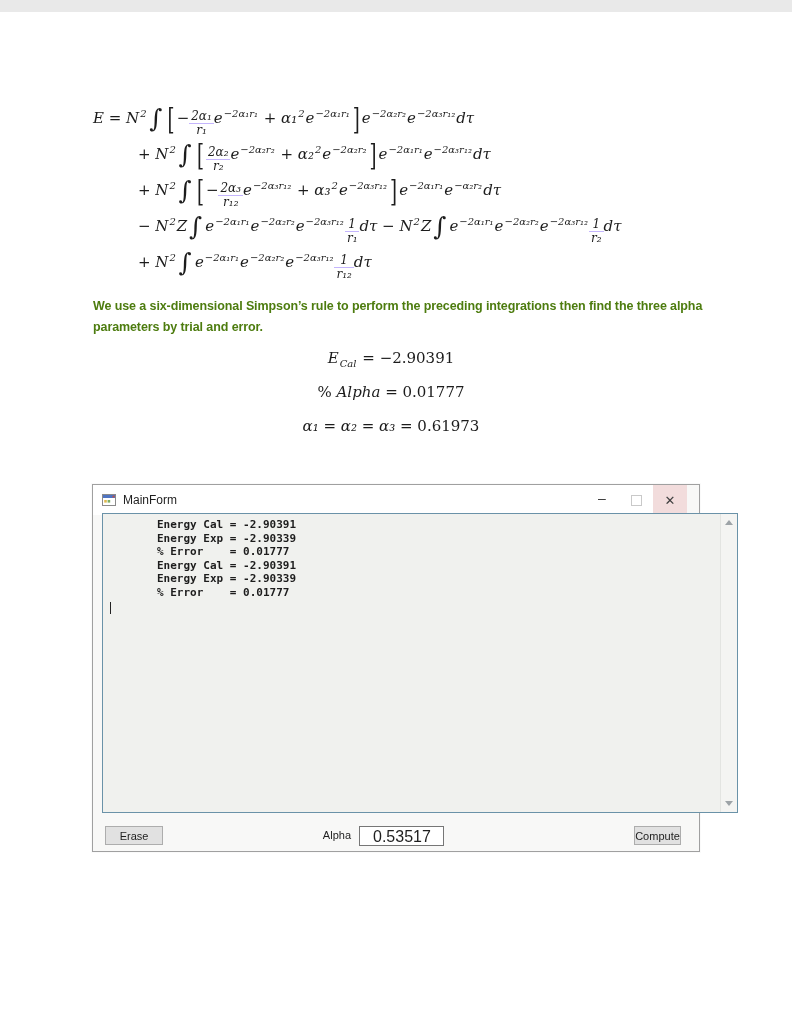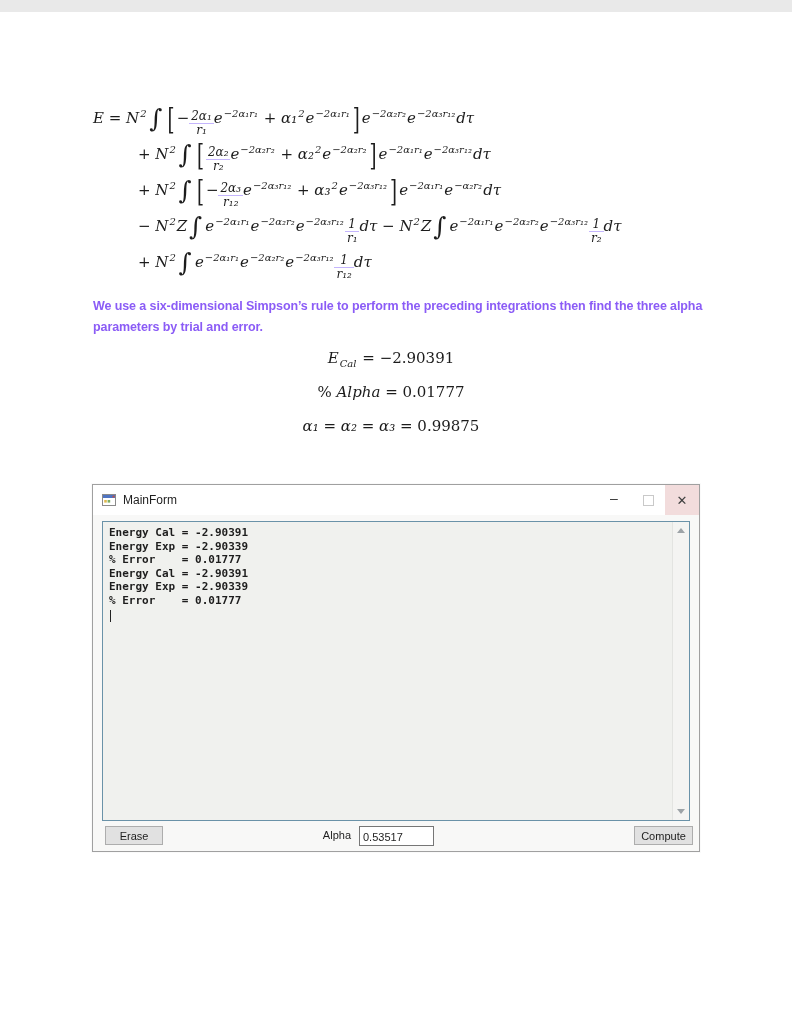--- a/index.html
+++ b/index.html
@@ -15,65 +15,65 @@
   .mr{font-style:normal;}
   .ms{font-style:italic;font-size:10px;position:relative;top:-6px;margin:0 1px 0 1px;}
   .msb{font-style:italic;font-size:10px;position:relative;top:4px;margin:0 1px;}
   .mint{font-style:normal;font-size:25px;vertical-align:-4px;padding:0 3px 0 2px;}
   .mbr{display:inline-block;font-style:normal;font-size:18px;transform:scaleY(1.65);vertical-align:-2px;padding:0 2px;}
   .mf{display:inline-block;vertical-align:-11px;text-align:center;font-size:12px;font-style:italic;line-height:1.1;}
   .mf .fn{display:block;border-bottom:1px solid #c4b5fd;padding:0 2px;}
   .mf .fd{display:block;padding:0 2px;}
 
   .para{position:absolute;left:93px;top:284px;width:640px;font-size:12.5px;letter-spacing:-0.1px;
-        line-height:21px;color:#8b5cf6;font-weight:bold;font-family:"Liberation Sans",sans-serif;}
+        line-height:21px;color:#4d7c0f;font-weight:bold;font-family:"Liberation Sans",sans-serif;}
   .para div{white-space:nowrap;}
 
   .results{position:absolute;left:85px;top:336px;width:612px;text-align:center;}
   .res-line{height:20px;line-height:20px;margin-bottom:14px;font-size:15px;}
 
   
   .window{position:absolute;left:92px;top:472px;width:606px;height:366px;
           border:1px solid var(--window-border);background:var(--window-bg);
           box-shadow:0 0 0 1px rgba(0,0,0,0.02);}
-  .titlebar{position:absolute;left:0;top:0;right:0;height:30px;background:var(--titlebar-bg);
+  .titlebar{position:absolute;left:0;top:0;right:12px;height:30px;background:var(--titlebar-bg);
             display:flex;align-items:center;}
   .app-icon{width:16px;height:16px;margin-left:8px;flex:0 0 auto;}
   .title-text{margin-left:6px;font-size:12px;color:#1e1e1e;}
   .caption-buttons{margin-left:auto;display:flex;height:30px;}
   .cap-btn{width:34px;height:30px;display:flex;align-items:center;justify-content:center;
            font-size:13px;color:#404040;}
   .cap-btn.close{background:var(--close-btn-bg);}
   .max-box{width:9px;height:9px;border:1px solid #c9c9c9;background:transparent;}
   .min-glyph{position:relative;top:-2px;font-size:14px;color:#404040;}
 
-  .textarea{position:absolute;left:9px;top:36px;width:586px;height:298px;
-            border:1px solid var(--textarea-border);background:var(--textarea-bg);overflow:hidden;}
+  .textarea{position:absolute;left:9px;top:28px;width:586px;height:298px;
+            border:1px solid var(--textarea-border);background:var(--textarea-bg);overflow:hidden;padding-left:48px;}
   .textarea pre{margin:0;padding:4px 0 0 6px;font-family:"DejaVu Sans Mono",monospace;
                 font-weight:bold;font-size:11px;line-height:13.5px;color:#1d1d1d;}
   .caret{position:absolute;left:7px;top:88px;width:1px;height:12px;background:#222;}
   .scrollbar{position:absolute;right:0;top:0;bottom:0;width:16px;background:var(--scrollbar-bg);
              border-left:1px solid #e3e4e1;}
   .scroll-arrow{position:absolute;left:0;width:16px;height:15px;display:flex;align-items:center;justify-content:center;}
   .scroll-arrow.up{top:1px;}
   .scroll-arrow.down{bottom:1px;}
   .tri-up{width:0;height:0;border-left:4px solid transparent;border-right:4px solid transparent;
           border-bottom:5px solid var(--scroll-arrow);}
   .tri-down{width:0;height:0;border-left:4px solid transparent;border-right:4px solid transparent;
             border-top:5px solid var(--scroll-arrow);}
 
   .win-btn{position:absolute;height:19px;background:var(--button-bg);border:1px solid var(--button-border);
            font-size:11px;color:#1e1e1e;display:flex;align-items:center;justify-content:center;
            font-family:"Liberation Sans",sans-serif;box-sizing:border-box;}
   .erase-btn{left:12px;top:341px;width:58px;}
-  .compute-btn{left:541px;top:341px;width:59px;}
+  .compute-btn{left:541px;top:341px;width:47px;}
   .alpha-label{position:absolute;left:200px;top:344px;width:58px;text-align:right;font-size:11px;color:#1e1e1e;}
   .alpha-input{position:absolute;left:266px;top:341px;width:70px;height:17px;border:1px solid var(--textbox-border);
-               background:#fff;font-family:"Liberation Sans",sans-serif;font-size:11px;color:#1e1e1e;
-               padding:1px 0 0 3px;box-sizing:content-box;outline:none;}
+               background:#fff;font-family:"Liberation Sans",sans-serif;font-size:16px;color:#1e1e1e;
+               padding:1px 0 0 13px;box-sizing:content-box;outline:none;}
 </style>
 </head>
 <body>
 
 <div class="page">
 
   <div class="eq-block eq">
     <div class="eq-line"><span class="mi">E</span><span class="mr"> = </span><span class="mi">N</span><span class="ms">2</span><span class="mint">∫</span><span class="mbr">[</span><span class="mr">−</span><span class="mf"><span class="fn">2α₁</span><span class="fd">r₁</span></span><span class="mi">e</span><span class="ms">−2α₁r₁</span><span class="mr"> + </span><span class="mi">α₁</span><span class="ms">2</span><span class="mi">e</span><span class="ms">−2α₁r₁</span><span class="mbr">]</span><span class="mi">e</span><span class="ms">−2α₂r₂</span><span class="mi">e</span><span class="ms">−2α₃r₁₂</span><span class="mi">dτ</span></div>
     <div class="eq-line indent"><span class="mr">+ </span><span class="mi">N</span><span class="ms">2</span><span class="mint">∫</span><span class="mbr">[</span><span class="mf"><span class="fn">2α₂</span><span class="fd">r₂</span></span><span class="mi">e</span><span class="ms">−2α₂r₂</span><span class="mr"> + </span><span class="mi">α₂</span><span class="ms">2</span><span class="mi">e</span><span class="ms">−2α₂r₂</span><span class="mbr">]</span><span class="mi">e</span><span class="ms">−2α₁r₁</span><span class="mi">e</span><span class="ms">−2α₃r₁₂</span><span class="mi">dτ</span></div>
     <div class="eq-line indent"><span class="mr">+ </span><span class="mi">N</span><span class="ms">2</span><span class="mint">∫</span><span class="mbr">[</span><span class="mr">−</span><span class="mf"><span class="fn">2α₃</span><span class="fd">r₁₂</span></span><span class="mi">e</span><span class="ms">−2α₃r₁₂</span><span class="mr"> + </span><span class="mi">α₃</span><span class="ms">2</span><span class="mi">e</span><span class="ms">−2α₃r₁₂</span><span class="mbr">]</span><span class="mi">e</span><span class="ms">−2α₁r₁</span><span class="mi">e</span><span class="ms">−α₂r₂</span><span class="mi">dτ</span></div>
@@ -82,21 +82,21 @@
   </div>
 
   <div class="para">
     <div>We use a six-dimensional Simpson’s rule to perform the preceding integrations then find the three alpha</div>
     <div>parameters by trial and error.</div>
   </div>
 
   <div class="results eq">
     <div class="res-line"><span class="mi">E</span><span class="msb">Cal</span><span class="mr"> = −2.90391</span></div>
     <div class="res-line"><span class="mr">% </span><span class="mi">Alpha</span><span class="mr"> = 0.01777</span></div>
-    <div class="res-line"><span class="mi">α₁</span><span class="mr"> = </span><span class="mi">α₂</span><span class="mr"> = </span><span class="mi">α₃</span><span class="mr"> = 0.99875</span></div>
+    <div class="res-line"><span class="mi">α₁</span><span class="mr"> = </span><span class="mi">α₂</span><span class="mr"> = </span><span class="mi">α₃</span><span class="mr"> = 0.61973</span></div>
   </div>
 
   <div class="window">
 
     <div class="titlebar">
       <svg class="app-icon" viewBox="0 0 16 16">
         <rect x="1.5" y="2.5" width="13" height="11" fill="#ffffff" stroke="#8a8a8a" stroke-width="1"></rect>
         <rect x="2" y="3" width="12" height="3" fill="#4f74c2"></rect>
         <rect x="11.6" y="3.7" width="1.8" height="1.8" fill="#d04a3a"></rect>
         <rect x="3.2" y="8" width="2.6" height="2.6" fill="#e0b84f"></rect>

